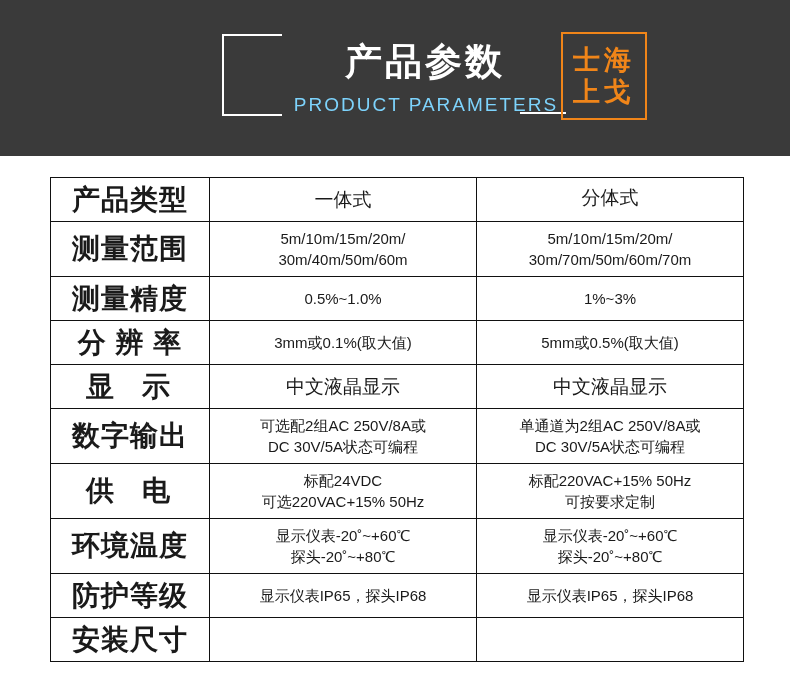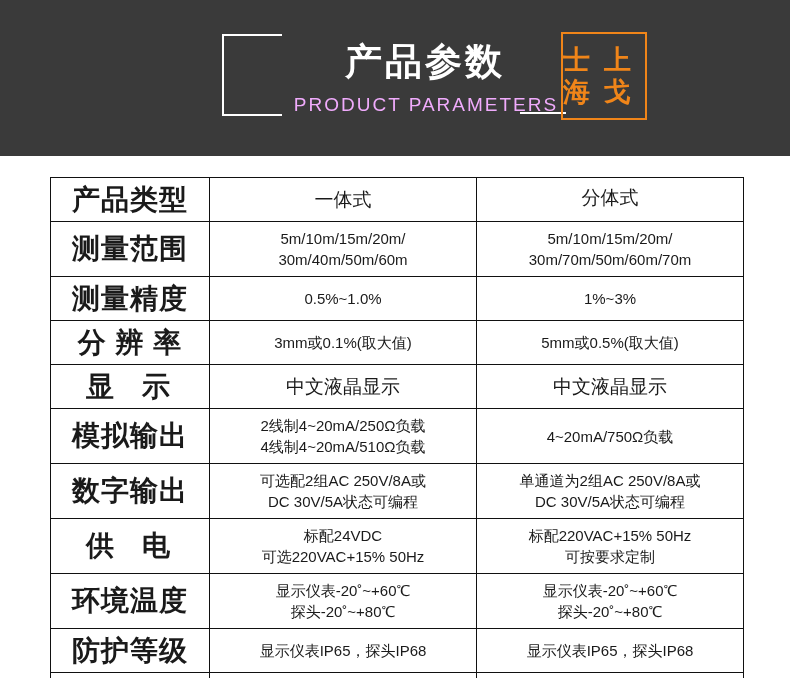--- a/index.html
+++ b/index.html
@@ -63,34 +63,34 @@
     font-weight: bold;
     letter-spacing: 3px;
     font-family: "Liberation Sans", sans-serif;
   }
   .title-en {
     position: absolute;
     left: 276px;
     top: 94px;
     width: 300px;
     text-align: center;
-    color: #f0abfc;
+    color: #7dd3fc;
     font-size: 19px;
     letter-spacing: 2px;
     font-family: "Liberation Sans", sans-serif;
   }
   .logo-box {
     position: absolute;
     left: 561px;
     top: 32px;
     width: 82px;
     height: 84px;
     border: 2px solid #f08519;
     display: flex;
-    flex-direction: row;
+    flex-direction: column;
     align-items: center;
     justify-content: center;
   }
   .logo-line {
     color: #f08519;
     font-size: 27px;
     font-weight: bold;
     line-height: 32px;
     letter-spacing: 4px;
     font-family: "Liberation Serif", serif;
@@ -223,34 +223,20 @@
                 <span class="line" style="font-size: 19px;">中文液晶显示</span>
               </div>
             </td>
             <td class="val">
               <div class="cellpad">
                 <span class="line" style="font-size: 19px;">中文液晶显示</span>
               </div>
             </td>
           </tr>
           <tr class="row-h-2">
-            <td class="label"><span class="cellpad">模拟输出</span></td>
-            <td class="val">
-              <div class="cellpad">
-                <span class="line">2线制4~20mA/250Ω负载</span>
-                <span class="line">4线制4~20mA/510Ω负载</span>
-              </div>
-            </td>
-            <td class="val">
-              <div class="cellpad">
-                <span class="line">4~20mA/750Ω负载</span>
-              </div>
-            </td>
-          </tr>
-          <tr class="row-h-2">
             <td class="label"><span class="cellpad">数字输出</span></td>
             <td class="val">
               <div class="cellpad">
                 <span class="line">可选配2组AC 250V/8A或</span>
                 <span class="line">DC 30V/5A状态可编程</span>
               </div>
             </td>
             <td class="val">
               <div class="cellpad">
                 <span class="line">单通道为2组AC 250V/8A或</span>

